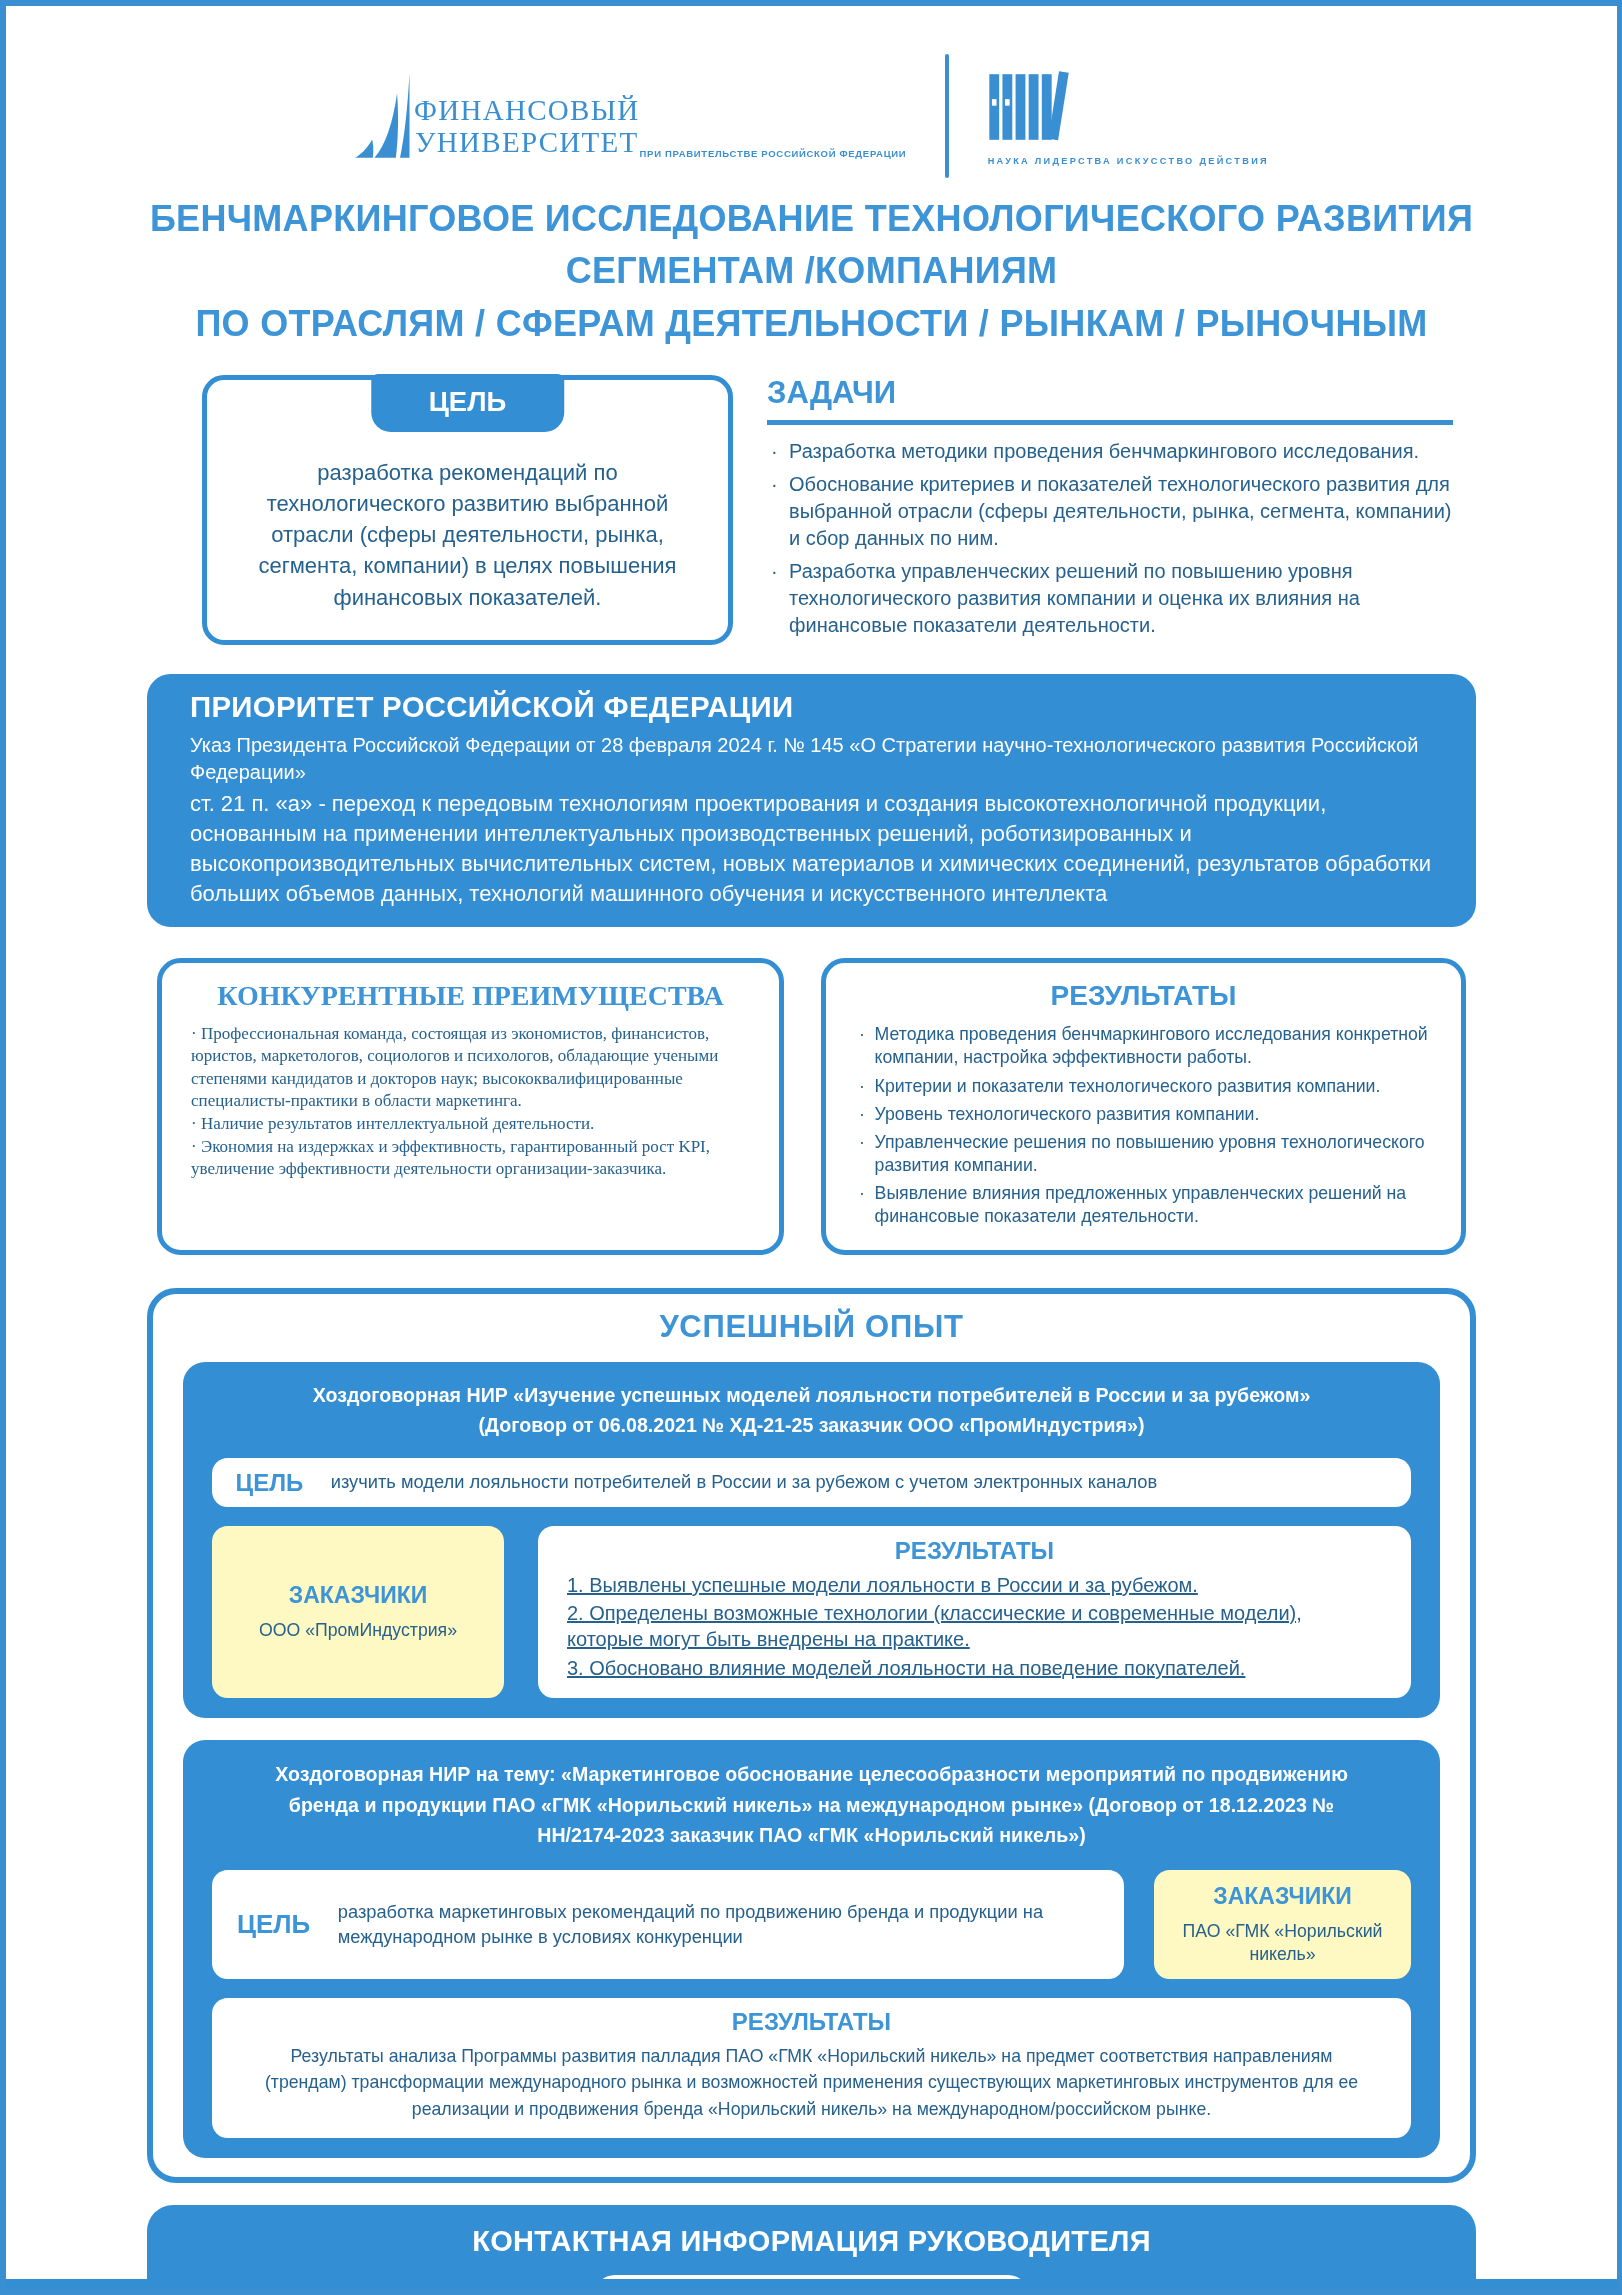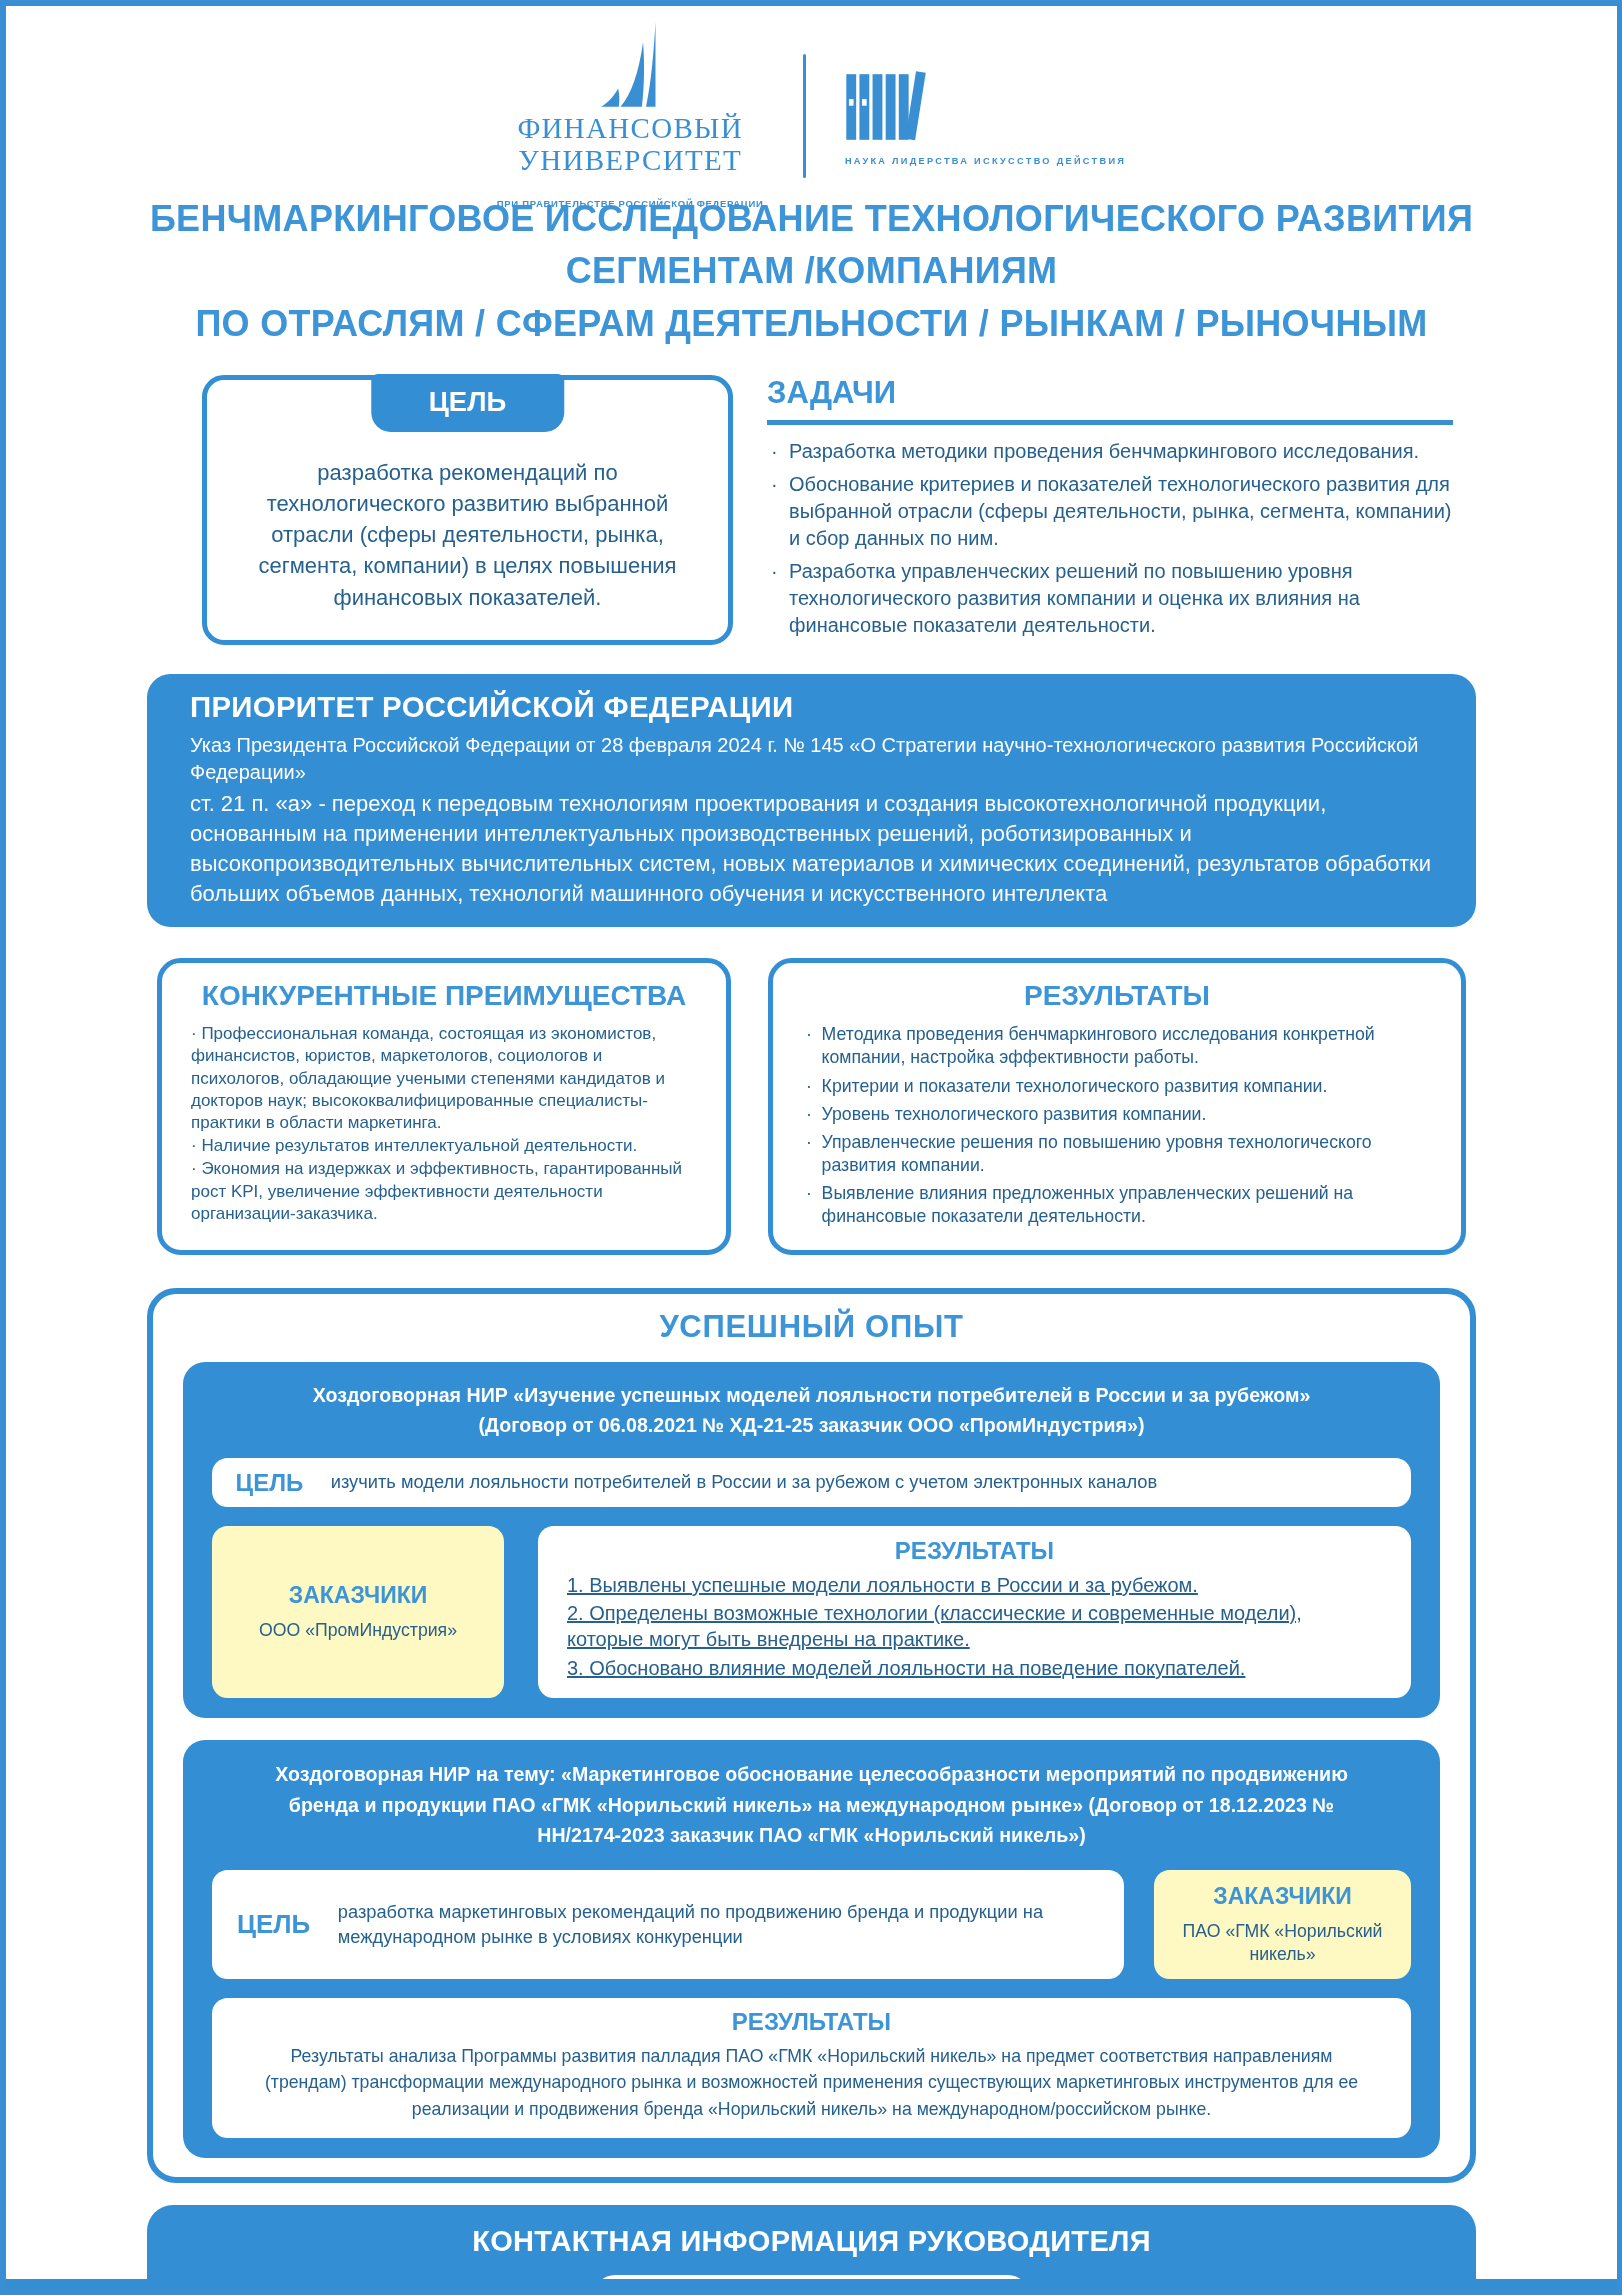--- a/index.html
+++ b/index.html
@@ -3,21 +3,21 @@
 <meta charset="utf-8">
 <style>
   html,body{margin:0;padding:0;background:#e8eef2;}
   .page{
     position:relative;width:1623px;height:2295px;background:#ffffff;
     box-sizing:border-box;border:6.5px solid #3a8fd2;overflow:hidden;
     font-family:"Liberation Sans",sans-serif;
   }
   
   .logos{display:flex;justify-content:center;align-items:center;gap:39px;padding-top:41px;height:137px;}
-  .fin-logo{display:flex;flex-direction:column;align-items:center;}
+  .fin-logo{display:flex;flex-direction:row;align-items:flex-end;}
   .fin-name{font-family:"Liberation Serif",serif;color:#3a8fd2;font-size:29px;line-height:1.12;text-align:center;letter-spacing:1.3px;margin-top:3.9px;}
   .fin-sub{color:#3a8fd2;font-size:9.5px;font-weight:700;letter-spacing:0.7px;margin-top:21px;}
   .logo-divider{width:3.3px;height:124px;background:#3a8fd2;border-radius:2px;}
   .hsm-logo{display:flex;flex-direction:column;align-items:flex-start;}
   .hsm-top{display:flex;align-items:flex-start;gap:11.8px;}
   .hsm-name{color:#3a8fd2;font-size:25px;font-weight:700;line-height:1.12;letter-spacing:2.6px;}
   .hsm-tagline{color:#3a8fd2;font-size:9.2px;font-weight:700;letter-spacing:2.3px;margin-top:6.5px;}
   
   .title{margin:9.2px 39px 0;text-align:center;color:#3d94d6;font-weight:700;font-size:36px;line-height:1.45;letter-spacing:0.3px;}
   
@@ -37,21 +37,21 @@
   ul.list-hang li::before{content:"·";position:absolute;left:3.9px;top:0;}
   
   .priority{margin:29px 141px 0;background:#338ed3;border-radius:23.6px;padding:15.7px 43px 18.3px;color:#fff;}
   .priority h2{margin:0 0 7.9px;font-size:29.4px;font-weight:700;letter-spacing:0.3px;}
   .priority .p1{margin:0 0 3.9px;font-size:20px;line-height:1.35;}
   .priority .p2{margin:0;font-size:22px;line-height:1.35;}
   
   .row-two{display:flex;gap:37px;margin:31px 151px 0;align-items:stretch;}
   .outline-box{border:5.9px solid #338ed3;border-radius:23.6px;background:#fff;padding:14.4px 29px 17px;box-sizing:border-box;}
   .outline-box h3{margin:2.6px 0 11.8px;text-align:center;color:#3d94d6;font-size:28px;font-weight:700;}
-  .adv{width:574px;flex-shrink:0;}
+  .adv{width:627px;flex-shrink:0;font-family:Liberation Serif, serif;}
   .res{flex:1;}
   ul.list-flat li{color:#26618e;font-size:17px;line-height:1.3;margin-bottom:1.3px;}
   ul.list-flat li::before{content:"· ";}
   .res ul.list-hang li{font-size:17.7px;line-height:1.3;margin-bottom:5.2px;padding-left:19.6px;}
   
   .experience{margin:33px 141px 0;border:6.5px solid #338ed3;border-radius:29px;background:#fff;padding:9.2px 30px 19.6px;}
   .experience>h2{margin:5.2px 0 17px;text-align:center;color:#3d94d6;font-size:31px;font-weight:700;letter-spacing:0.7px;}
   .project{background:#338ed3;border-radius:22px;padding:19.6px 29px;}
   .p-head{color:#fff;font-size:19.6px;font-weight:700;text-align:center;line-height:1.5;}
   .p-head.single{max-width:1073px;margin:0 auto;line-height:1.55;}

